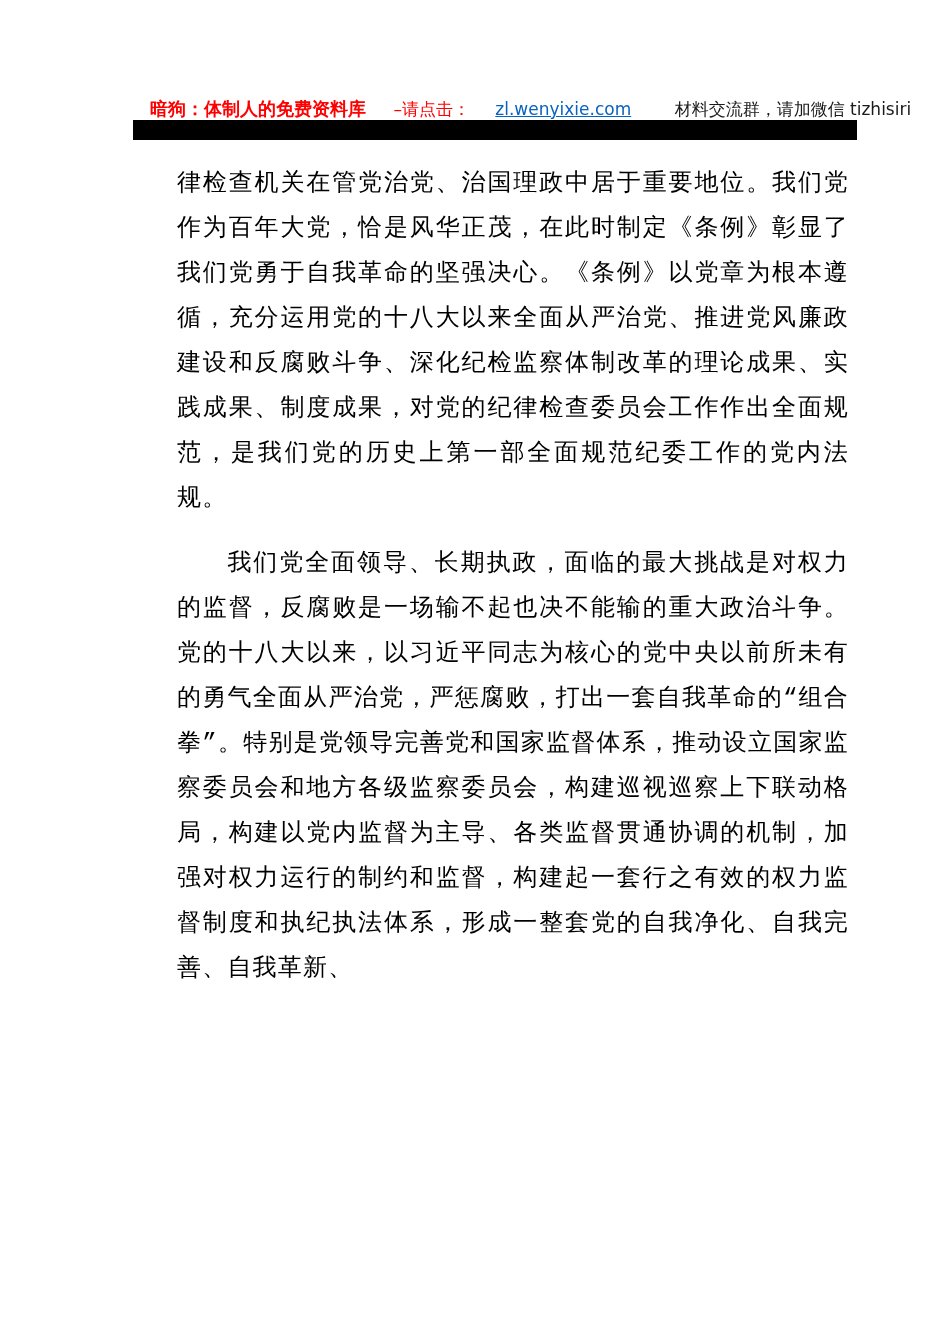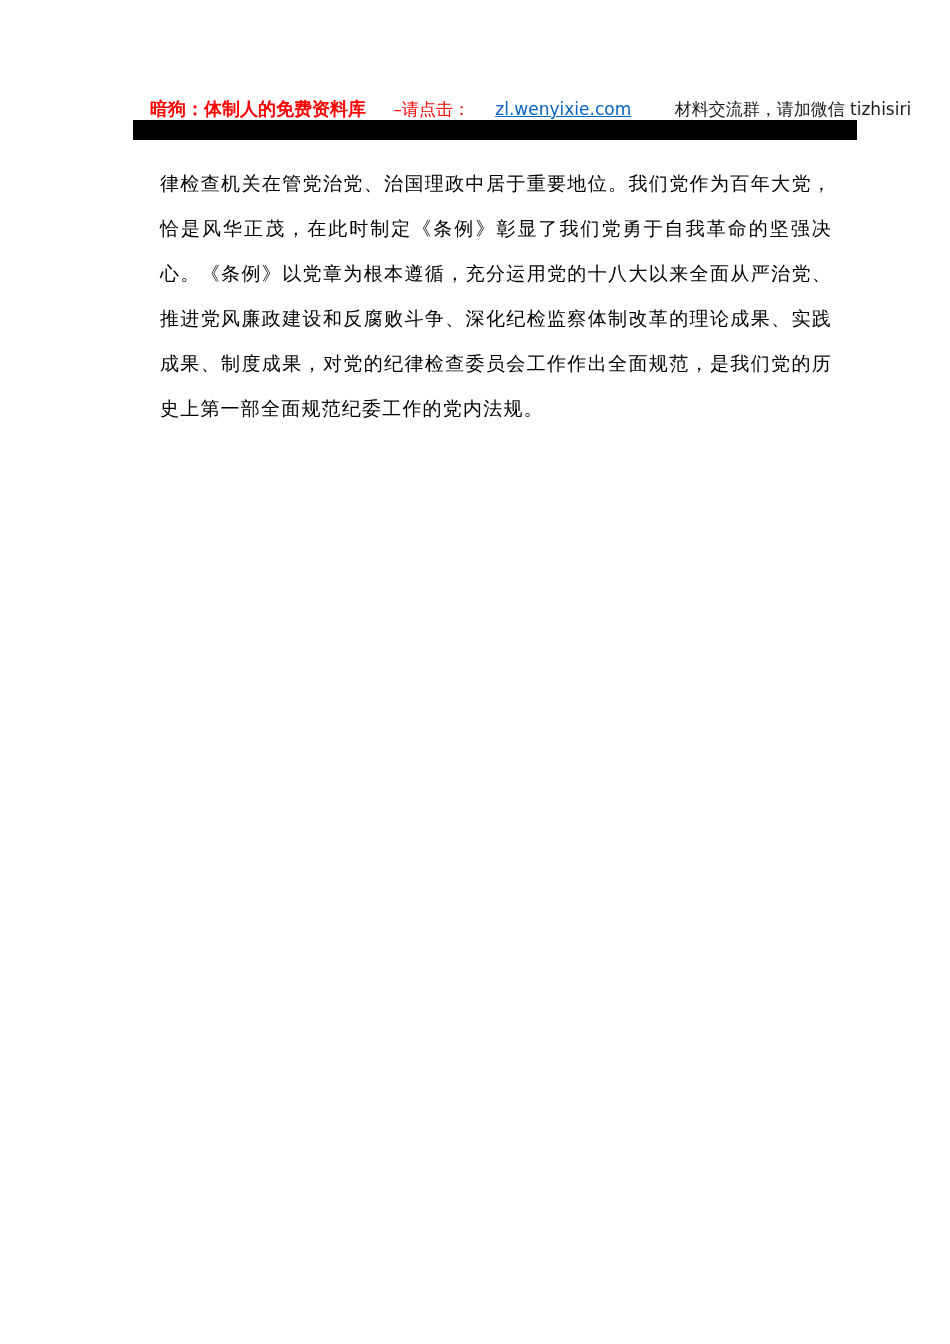--- a/index.html
+++ b/index.html
@@ -50,28 +50,29 @@
     left: 113px;
     width: 724px;
     height: 2px;
     background: var(--rule-color, #000000);
   }
 
   
   .doc-body {
     position: absolute;
     top: 121px;
-    left: 120px;
+    left: 137px;
     width: 712px;
     color: #000000;
-    font-size: 19px;
+    font-size: 24px;
     line-height: 45px;
     letter-spacing: 1.2px;
     text-align: justify;
     text-justify: inter-character;
+    font-family: Liberation Mono, monospace;
   }
   .para { text-indent: 0; }
   .para.indent { text-indent: 2.1em; }
   .heading {
     color: var(--heading-color, #0070c0);
     font-weight: 700;
     text-indent: 2.1em;
   }
 </style>
 </head>
@@ -83,15 +84,16 @@
     <span class="brand">暗狗：体制人的免费资料库</span>
     <span class="click-prefix">–请点击：</span>
     <a class="link">zl.wenyixie.com</a>
     <span class="suffix">材料交流群，请加微信 tizhisiri</span>
   </div>
 
   <div class="header-rule"></div>
 
   <div class="doc-body">
     <p class="para">律检查机关在管党治党、治国理政中居于重要地位。我们党作为百年大党，恰是风华正茂，在此时制定《条例》彰显了我们党勇于自我革命的坚强决心。《条例》以党章为根本遵循，充分运用党的十八大以来全面从严治党、推进党风廉政建设和反腐败斗争、深化纪检监察体制改革的理论成果、实践成果、制度成果，对党的纪律检查委员会工作作出全面规范，是我们党的历史上第一部全面规范纪委工作的党内法规。</p>
+    <p class="para indent">我们党全面领导、长期执政，面临的最大挑战是对权力的监督，反腐败是一场输不起也决不能输的重大政治斗争。党的十八大以来，以习近平同志为核心的党中央以前所未有的勇气全面从严治党，严惩腐败，打出一套自我革命的“组合拳”。特别是党领导完善党和国家监督体系，推动设立国家监察委员会和地方各级监察委员会，构建巡视巡察上下联动格局，构建以党内监督为主导、各类监督贯通协调的机制，加强对权力运行的制约和监督，构建起一套行之有效的权力监督制度和执纪执法体系，形成一整套党的自我净化、自我完善、自我革新、</p>
   </div>
 
 </div>
 
 </body></html>

